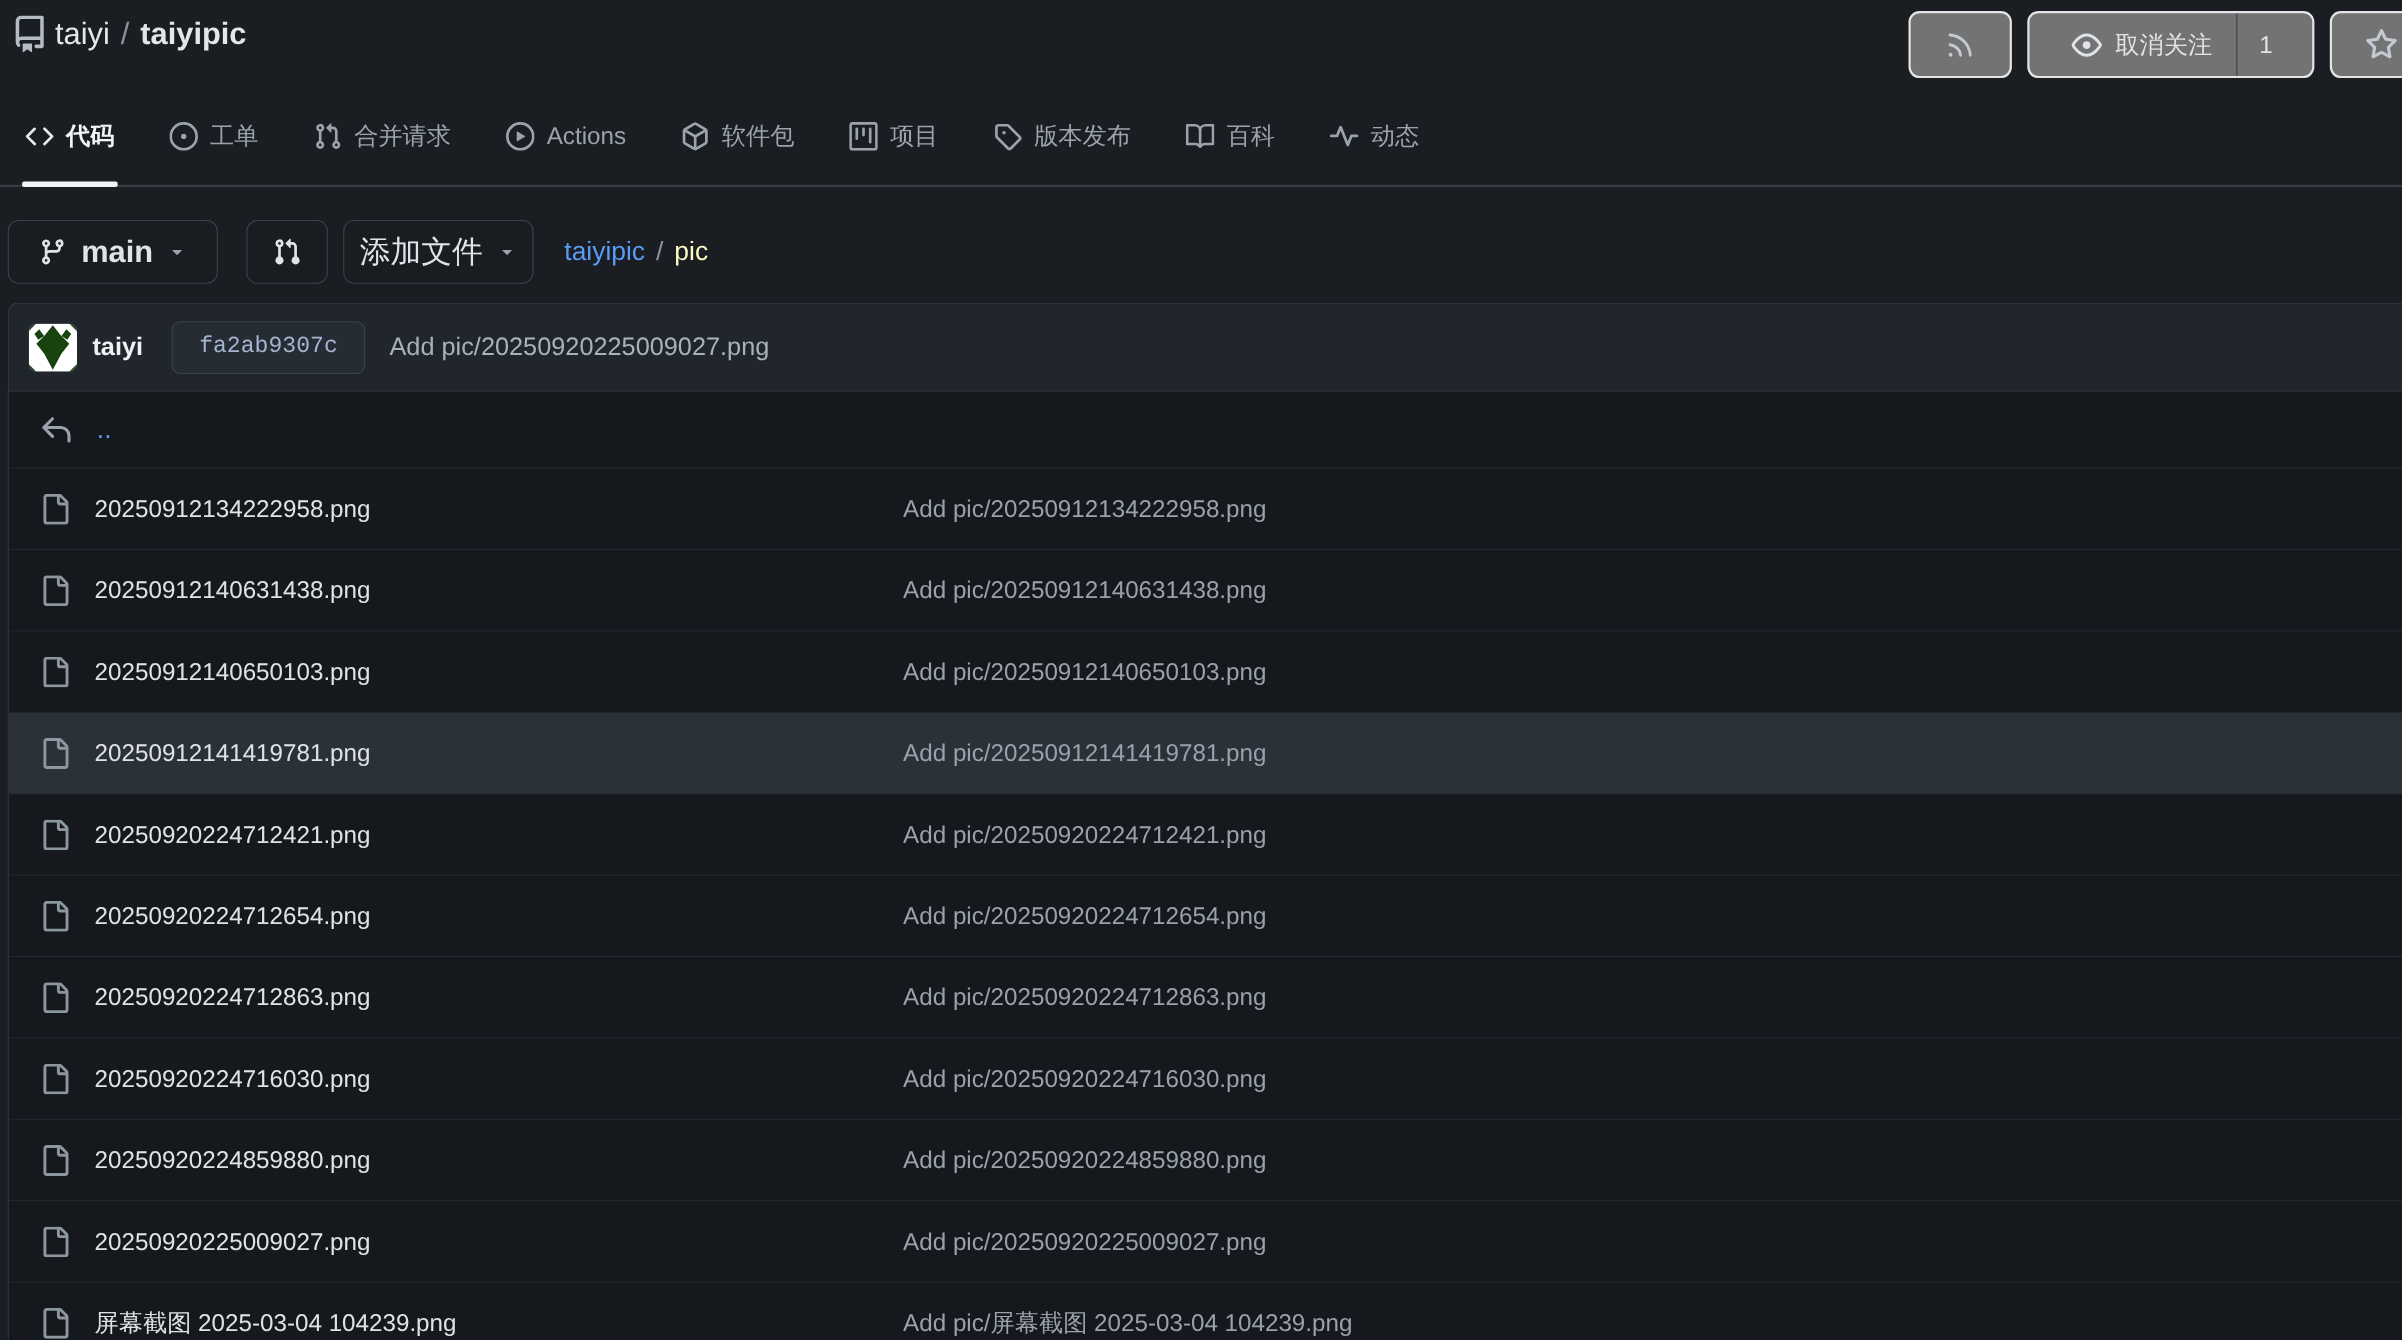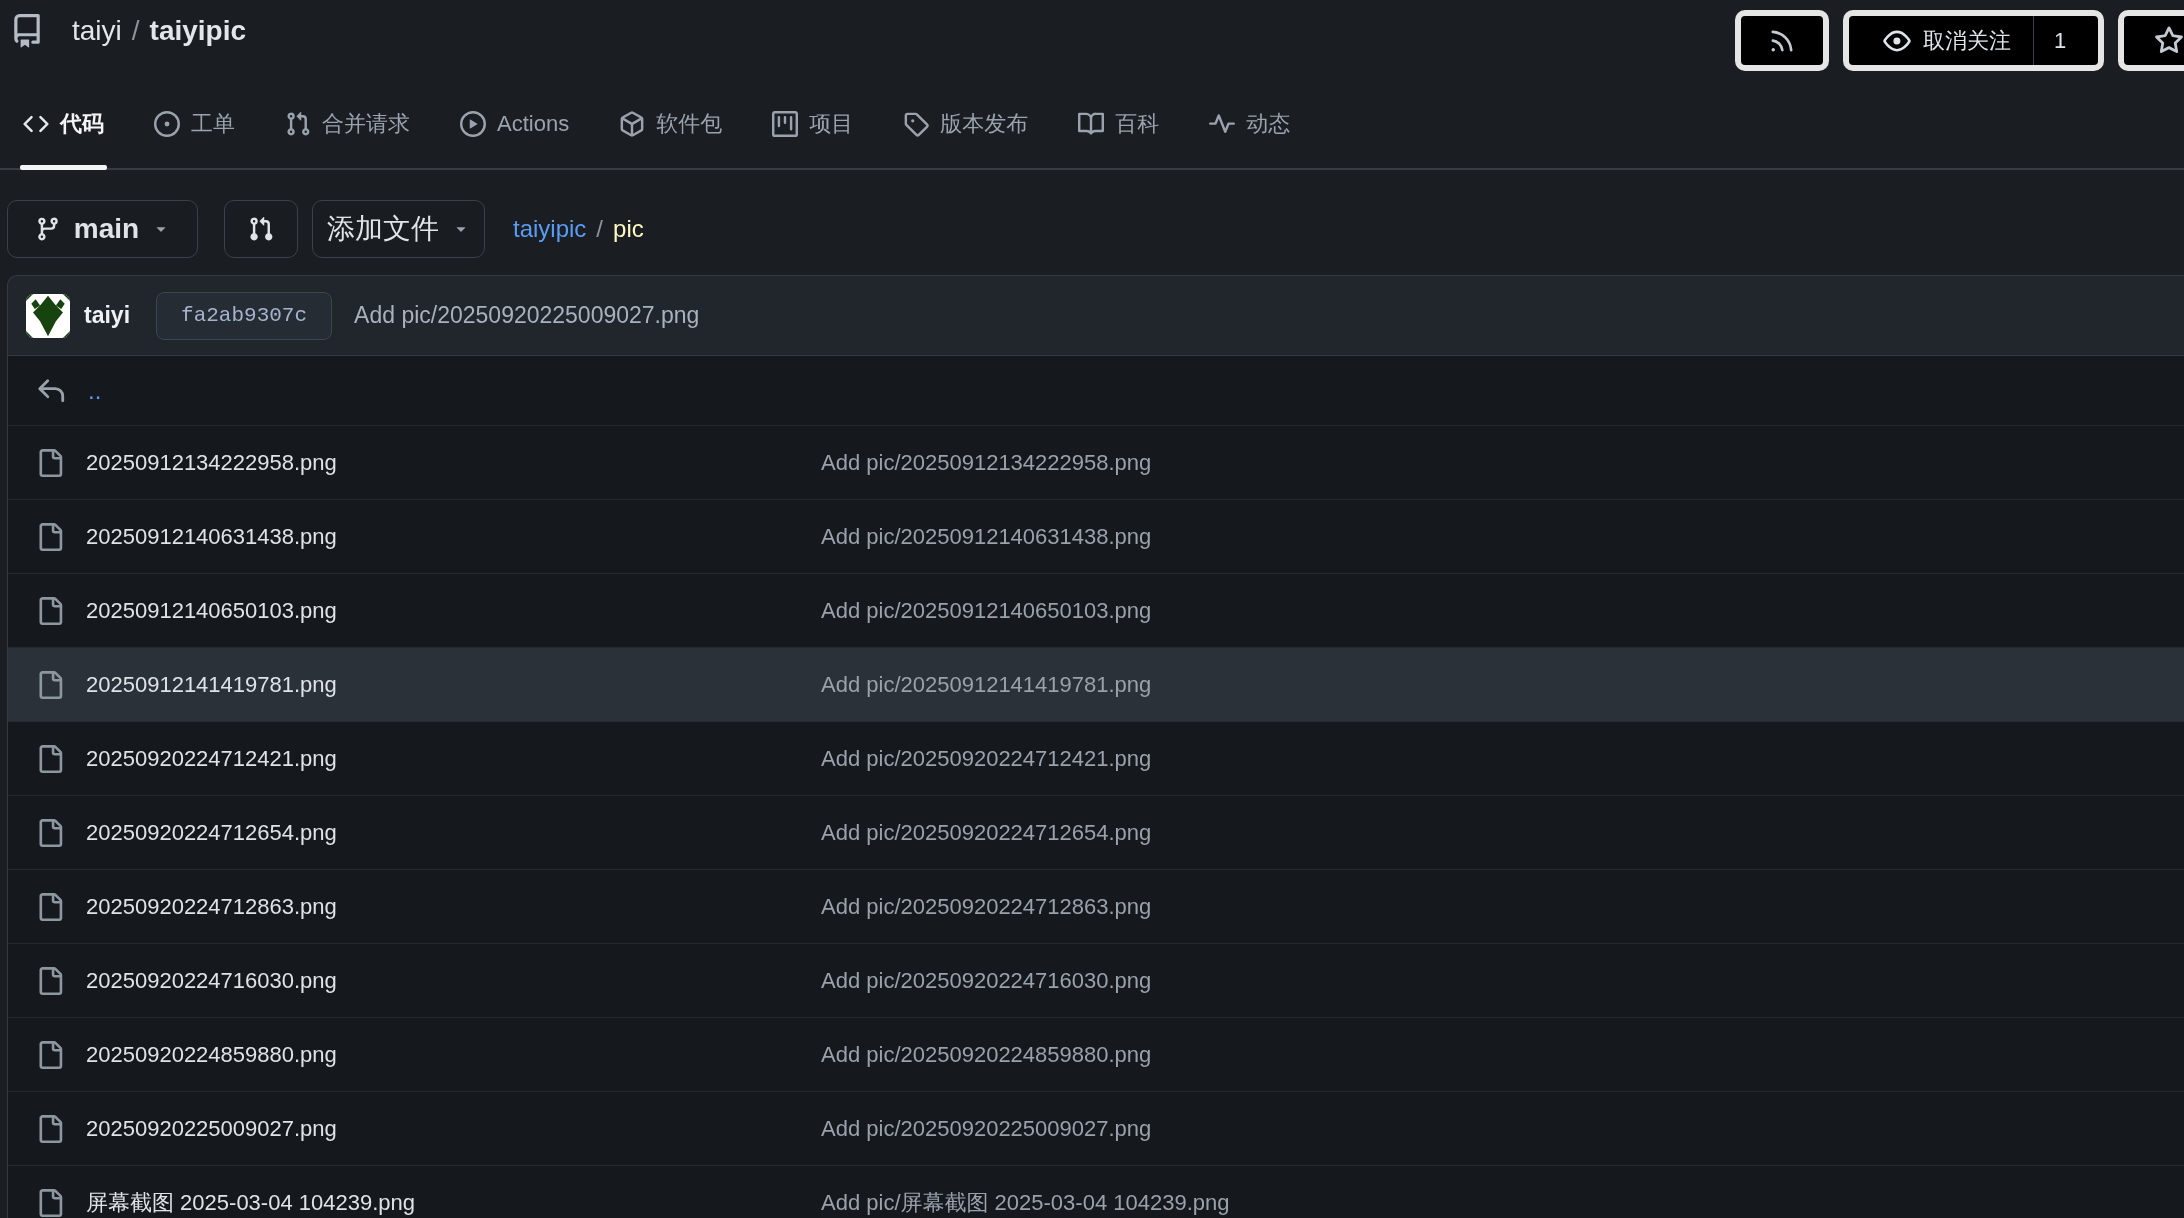--- a/index.html
+++ b/index.html
@@ -7,30 +7,30 @@
   body {
     background:#1a1d22;
     font-family:"Liberation Sans","DejaVu Sans",sans-serif;
     color:#e2e7ec;
     position:relative;
   }
   svg { display:block; }
 
   
   .header { position:relative; height:80px; }
-  .repo-title { position:absolute; left:10px; top:14px; display:flex; align-items:center; gap:28px; }
+  .repo-title { position:absolute; left:10px; top:14px; display:flex; align-items:center; gap:6px; }
   .repo-title .octicon { color:#b4bcc4; }
   .repo-title .t { font-size:28px; color:#e2e7ec; }
   .repo-title .owner { font-weight:400; }
   .repo-title .sep { color:#8b939d; margin:0 10px; font-weight:400;}
   .repo-title .name { font-weight:700; }
 
   .hbtn {
     position:absolute; top:10px; height:61px;
-    background:#000000; border:6px solid #e5e5e5; border-radius:10px;
+    background:#737373; border:2px solid #e5e5e5; border-radius:10px;
     display:flex; align-items:center; justify-content:center;
     color:#dfe4e9; font-size:22px; cursor:pointer;
   }
   .btn-rss   { left:1735px; width:94px; color:#c3cad1; }
   .btn-watch { left:1843px; width:261px; padding:0; }
   .btn-watch .watch-main { display:flex; align-items:center; gap:12px; padding:0 22px; height:100%; }
   .btn-watch .count { border-left:1px solid #3a414a; width:53px; height:100%;
                       display:flex; align-items:center; justify-content:center; font-size:22px; }
   .btn-star  { left:2118px; width:150px; justify-content:flex-start; padding-left:30px; color:#c3cad1; }
 

